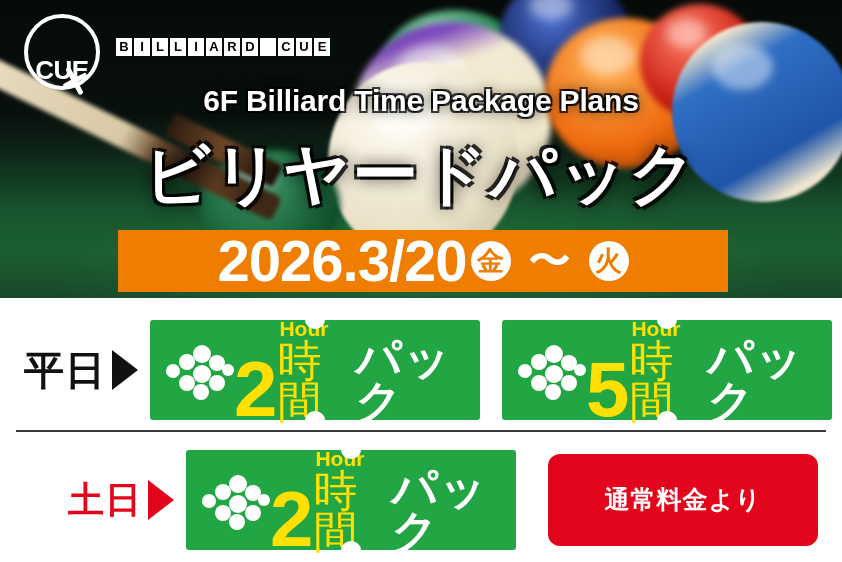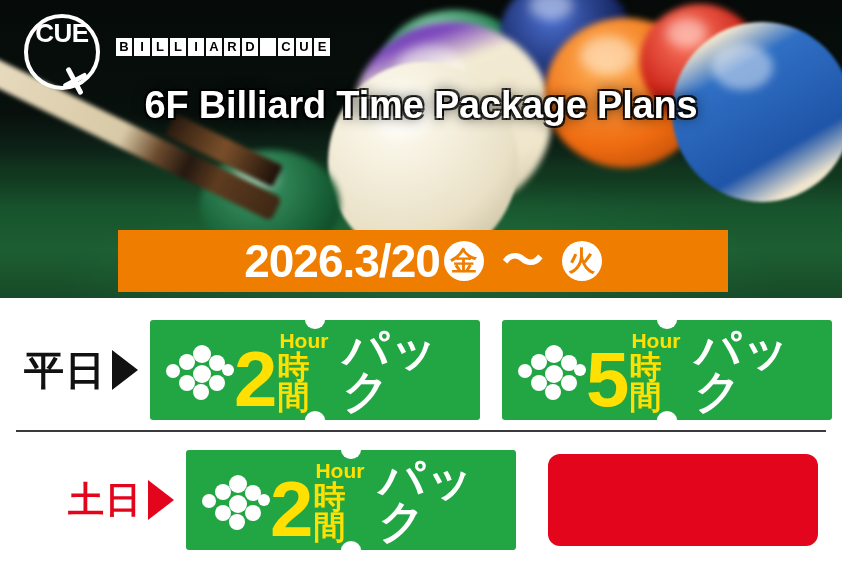--- a/index.html
+++ b/index.html
@@ -73,21 +73,21 @@
     left: 18px; top: 8px;
     width: 300px; height: 86px;
   }
   .logo-circle {
     position: absolute;
     left: 6px; top: 6px;
     width: 76px; height: 76px;
     border: 4px solid #ffffff;
     border-radius: 50%;
     display: flex;
-    align-items: flex-start;
+    align-items: flex-end;
     justify-content: center;
     box-sizing: border-box;
   }
   .logo-cue-text {
     color: #ffffff;
     font-weight: bold;
     font-size: 26px;
     letter-spacing: -0.5px;
     font-family: "Liberation Sans", sans-serif;
   }
@@ -125,21 +125,21 @@
   }
   .logo-boxed .bx.blank { color: transparent; }
 
   
   .title-en {
     position: absolute;
     left: 0; top: 84px;
     width: 842px;
     text-align: center;
     color: #ffffff;
-    font-size: 38px;
+    font-size: 30px;
     font-weight: bold;
     letter-spacing: -0.2px;
     font-family: "Liberation Sans", sans-serif;
     text-shadow:
       2px 2px 0 rgba(0,0,0,0.75),
       -2px 2px 0 rgba(0,0,0,0.75),
       2px -2px 0 rgba(0,0,0,0.75),
       -2px -2px 0 rgba(0,0,0,0.75),
       0 0 14px rgba(0,0,0,0.85);
     white-space: nowrap;
@@ -169,21 +169,21 @@
     left: 118px; top: 230px;
     width: 610px; height: 62px;
     background: #EF7D00;
     display: flex;
     align-items: center;
     justify-content: center;
     gap: 4px;
   }
   .date-text {
     color: #ffffff;
-    font-size: 46px;
+    font-size: 58px;
     font-weight: bold;
     font-family: "Liberation Sans", sans-serif;
     letter-spacing: -1px;
     line-height: 1;
     white-space: nowrap;
   }
   .day-circle {
     width: 40px; height: 40px;
     border-radius: 50%;
     background: #ffffff;
@@ -326,22 +326,22 @@
     color: #FFE000;
     font-size: 21px;
     font-weight: bold;
     font-family: "Liberation Sans", sans-serif;
     line-height: 1;
     margin-bottom: 2px;
     margin-left: 2px;
   }
   .jikan {
     color: #FFE000;
-    font-size: 32px;
-    font-weight: bold;
+    font-size: 44px;
+    font-weight: normal;
     font-family: "DejaVu Sans", sans-serif;
     line-height: 0.92;
     letter-spacing: -1px;
   }
   .pack {
     color: #ffffff;
     font-size: 46px;
     font-weight: bold;
     font-family: "DejaVu Sans", sans-serif;
     line-height: 0.92;
@@ -416,20 +416,21 @@
           <span class="bx">R</span>
           <span class="bx">D</span>
           <span class="bx blank">.</span>
           <span class="bx">C</span>
           <span class="bx">U</span>
           <span class="bx">E</span>
         </div>
     </div>
 
     <div class="title-en">6F Billiard Time Package Plans</div>
+    <div class="title-jp">ビリヤードパック</div>
 
     <div class="date-band">
       <span class="date-text">2026.3/20</span>
       <span class="day-circle">金</span>
       <span class="tilde">〜</span>
       <span class="day-circle">火</span>
     </div>
   </div>
 
   <div class="plans">
@@ -529,17 +530,18 @@
           <span class="bignum">2</span>
           <span class="jikan-wrap">
             <span class="hour-en">Hour</span>
             <span class="jikan">時間</span>
           </span>
           <span class="pack">パック</span>
         </span>
       </div>
 
       <div class="promo">
+        <div class="promo-line1">通常料金より</div>
       </div>
     </div>
 
   </div>
 </div>
 
 </body></html>

